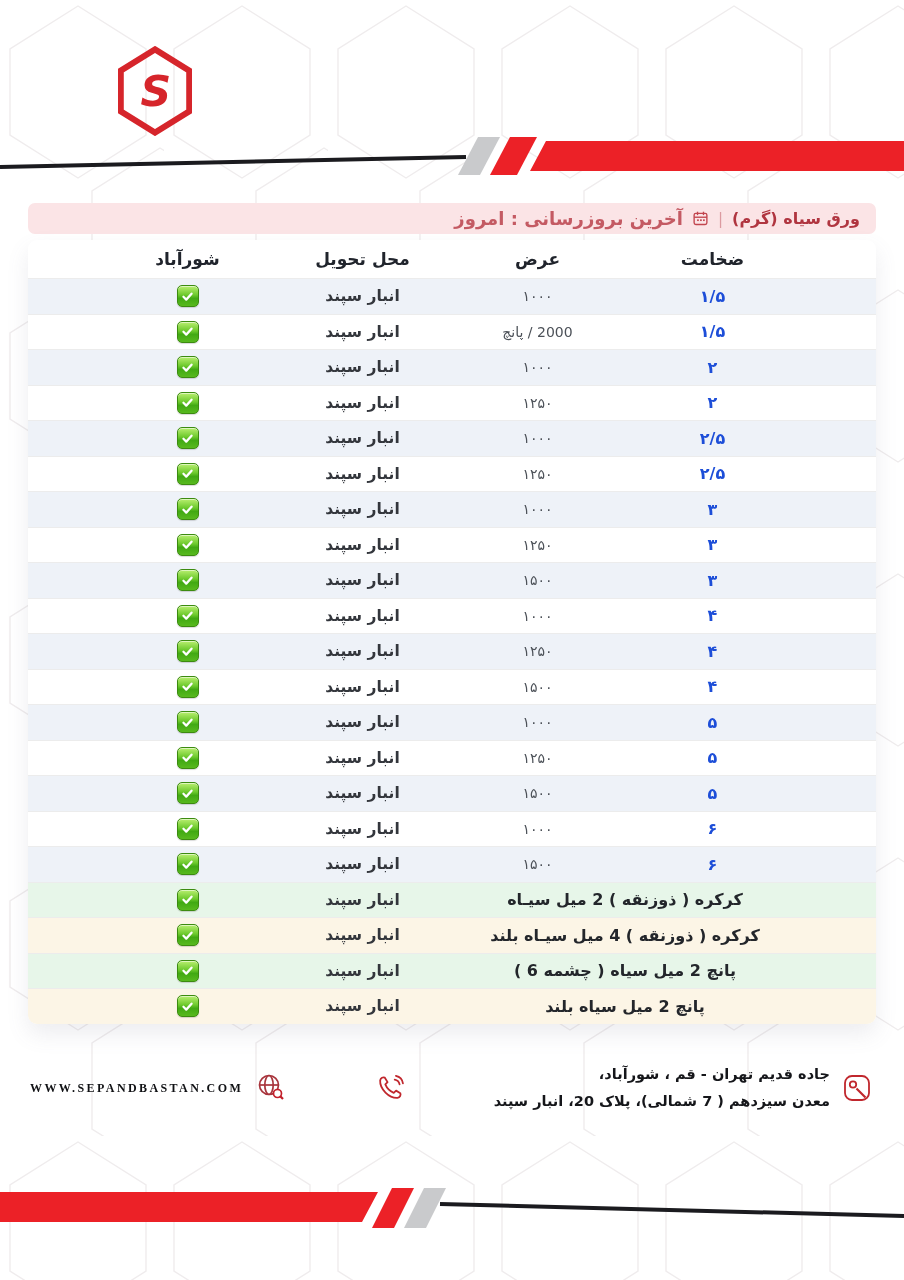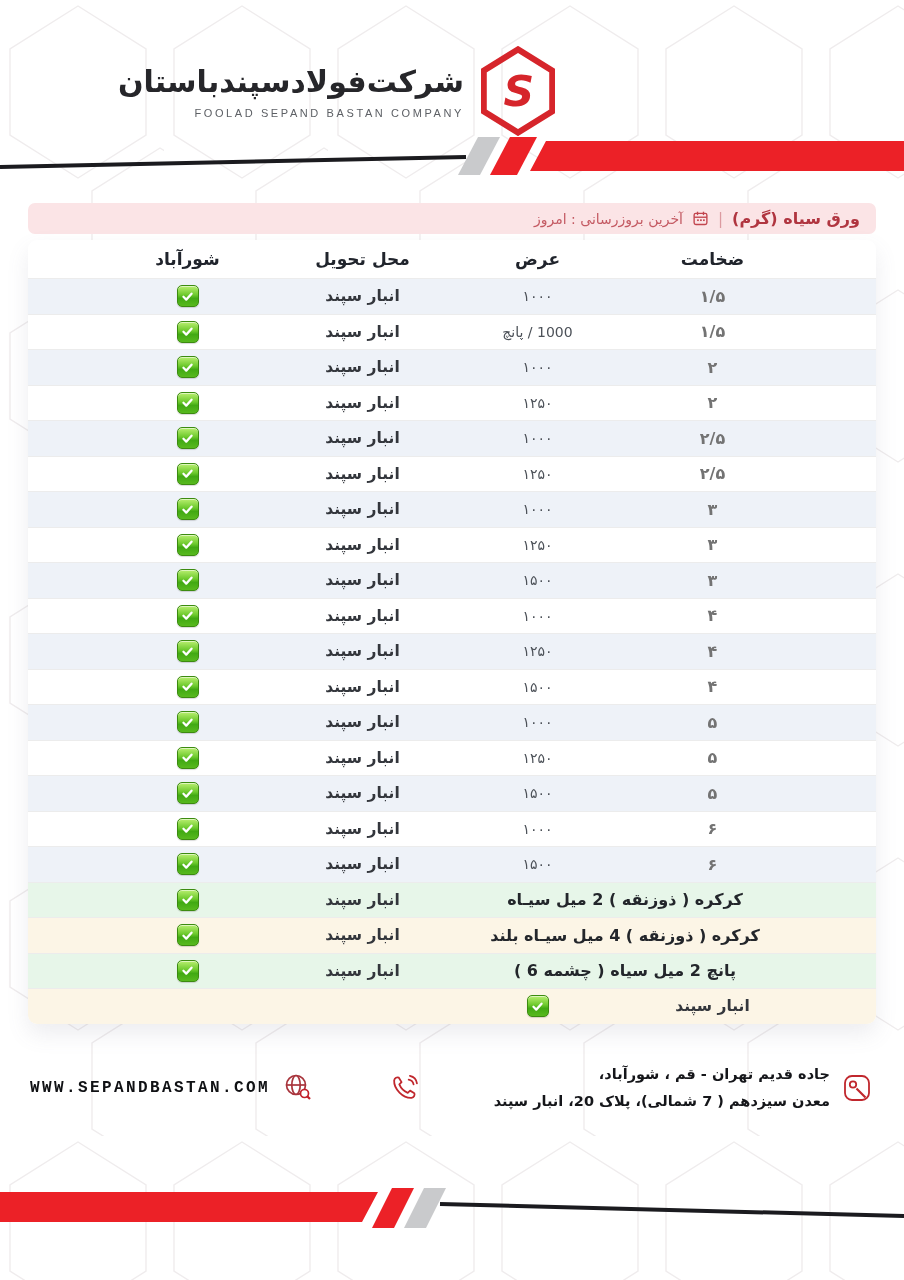--- a/index.html
+++ b/index.html
@@ -25,82 +25,78 @@
   .stripe.bottom { top:1186px; }
 
   
   .card { position:absolute; left:28px; top:203px; width:848px; z-index:2; }
   .title-bar {
     height:31px; border-radius:7px; background:var(--pink,#fbe4e6);
     display:flex; direction:rtl; align-items:center; gap:9px; padding:0 16px;
   }
   .title-product { font-weight:700; font-size:16px; color:#b03540; }
   .title-sep { color:#dc9aa0; font-size:15px; }
-  .title-updated { font-size:14px; color:#c45a63; font-weight:400; }
+  .title-updated { font-size:18px; color:#c45a63; font-weight:700; }
 
   .tbox {
     margin-top:6px; background:#fff; border-radius:9px; overflow:hidden;
     box-shadow:0 10px 22px rgba(110,110,135,.12); direction:rtl;
   }
   .thead, .trow {
     display:grid; grid-template-columns:repeat(4,1fr);
     padding:0 76px 0 72px; align-items:center;
   }
   .thead { height:38px; font-weight:700; font-size:17px; color:#20242c; }
   .tcell { text-align:center; }
   .trow { height:35.5px; border-top:1px solid #ececec; }
   .trow.alt   { background:var(--row-alt,#eef2f8); }
   .trow.green { background:var(--row-green,#e7f6e9); }
   .trow.cream { background:var(--row-cream,#fcf5e6); }
-  .cell-thickness { font-size:16px; font-weight:600; color:#737373; }
+  .cell-thickness { font-size:16px; font-weight:600; color:#1d4ed8; }
   .cell-width { font-size:14px; font-weight:500; color:#4c5158; }
   .cell-delivery { font-size:15.5px; font-weight:600; color:#33363c; }
   .cell-label { grid-column:span 2; font-size:16px; font-weight:700; color:#23262b; }
   .check {
     width:22px; height:22px; margin:0 auto; border-radius:5px;
     border:1px solid #3c8b10;
     background:linear-gradient(180deg,#b9ef70 0%,#6cc92c 45%,#41a913 62%,#58b91e 100%);
     box-shadow:inset 0 1px 0 rgba(255,255,255,.55), 0 1px 1px rgba(0,0,0,.15);
     display:flex; align-items:center; justify-content:center;
   }
 
   
   .footer {
     position:absolute; left:0; right:0; top:1048px; height:80px; z-index:1;
     display:flex; direction:rtl; align-items:center; justify-content:space-between;
     padding:0 32px 0 30px;
   }
   .f-block { display:flex; direction:rtl; align-items:center; gap:12px; }
   .addr { text-align:right; font-size:14.5px; font-weight:700; color:#15161a; line-height:1.85; direction:rtl; }
   .phone { font-size:17px; font-weight:700; color:#17181c; direction:ltr; unicode-bidi:isolate; }
-  .site { font-size:16px; font-weight:700; letter-spacing:2.4px; color:#101114;
-          font-family:Liberation Mono, monospace; }
+  .site { font-size:12px; font-weight:700; letter-spacing:2.4px; color:#101114;
+          font-family:Liberation Serif, serif; }
 </style>
 </head>
 <body>
 
 <div class="page" style="--accent: #ec2127; --pink: #fbe4e6; --row-alt: #eef2f8; --row-green: #e7f6e9; --row-cream: #fcf5e6;">
 
   <svg class="hex-bg" width="904" height="1280">
     <defs>
       <pattern id="hexp" width="164" height="284" patternUnits="userSpaceOnUse">
         <g fill="none" stroke="#efeced" stroke-width="1.4">
           <path d="M78,6 L146,49 L146,135 L78,178 L10,135 L10,49 Z"></path>
           <path d="M78,6 L146,49 L146,135 L78,178 L10,135 L10,49 Z" transform="translate(82,142)"></path>
         </g>
       </pattern>
     </defs>
     <rect width="904" height="1280" fill="url(#hexp)"></rect>
   </svg>
 
   <header class="brand">
-    <div class="brand-text">
-      <div class="brand-fa">شرکت‌فولاد‌سپند‌باستان</div>
-      <div class="brand-en">FOOLAD SEPAND BASTAN COMPANY</div>
-    </div>
     <svg class="logo-svg" width="74" height="90" viewBox="0 0 80 96">
       <polygon points="40,3 77,26 77,70 40,93 3,70 3,26" fill="none" stroke="#d6252b" stroke-width="6.5"></polygon>
       <text x="41" y="64" text-anchor="middle" font-size="46" font-weight="bold" font-style="italic" font-family="DejaVu Sans, sans-serif" fill="#d6252b">S</text>
     </svg>
   </header>
 
   <svg class="stripe top" viewBox="0 0 904 44">
     <line x1="0" y1="33" x2="466" y2="23" stroke="#1b1b1f" stroke-width="4"></line>
     <polygon points="458,41 478,3 500,3 480,41" fill="#c9cacc"></polygon>
     <polygon points="490,41 510,3 537,3 517,41" fill="#ec2127"></polygon>
@@ -138,21 +134,21 @@
             <div class="tcell cell-avail">
               <span class="check">
                 <svg width="15" height="15" viewBox="0 0 24 24" fill="none" stroke="#ffffff" stroke-width="3.6" stroke-linecap="round" stroke-linejoin="round">
                   <path d="M5.5 12.5 L10 17 L18.5 7.5"></path>
                 </svg>
               </span>
             </div>
           </div>
           <div class="trow">
             <div class="tcell cell-thickness">۱/۵</div>
-            <div class="tcell cell-width">1000 / پانچ</div>
+            <div class="tcell cell-width">2000 / پانچ</div>
             <div class="tcell cell-delivery">انبار سپند</div>
             <div class="tcell cell-avail">
               <span class="check">
                 <svg width="15" height="15" viewBox="0 0 24 24" fill="none" stroke="#ffffff" stroke-width="3.6" stroke-linecap="round" stroke-linejoin="round">
                   <path d="M5.5 12.5 L10 17 L18.5 7.5"></path>
                 </svg>
               </span>
             </div>
           </div>
           <div class="trow alt">
@@ -362,20 +358,21 @@
             <div class="tcell cell-delivery">انبار سپند</div>
             <div class="tcell cell-avail">
               <span class="check">
                 <svg width="15" height="15" viewBox="0 0 24 24" fill="none" stroke="#ffffff" stroke-width="3.6" stroke-linecap="round" stroke-linejoin="round">
                   <path d="M5.5 12.5 L10 17 L18.5 7.5"></path>
                 </svg>
               </span>
             </div>
           </div>
           <div class="trow cream">
+            <div class="tcell cell-label">پانچ 2 میل سیاه بلند</div>
             <div class="tcell cell-delivery">انبار سپند</div>
             <div class="tcell cell-avail">
               <span class="check">
                 <svg width="15" height="15" viewBox="0 0 24 24" fill="none" stroke="#ffffff" stroke-width="3.6" stroke-linecap="round" stroke-linejoin="round">
                   <path d="M5.5 12.5 L10 17 L18.5 7.5"></path>
                 </svg>
               </span>
             </div>
           </div>
         </div>

